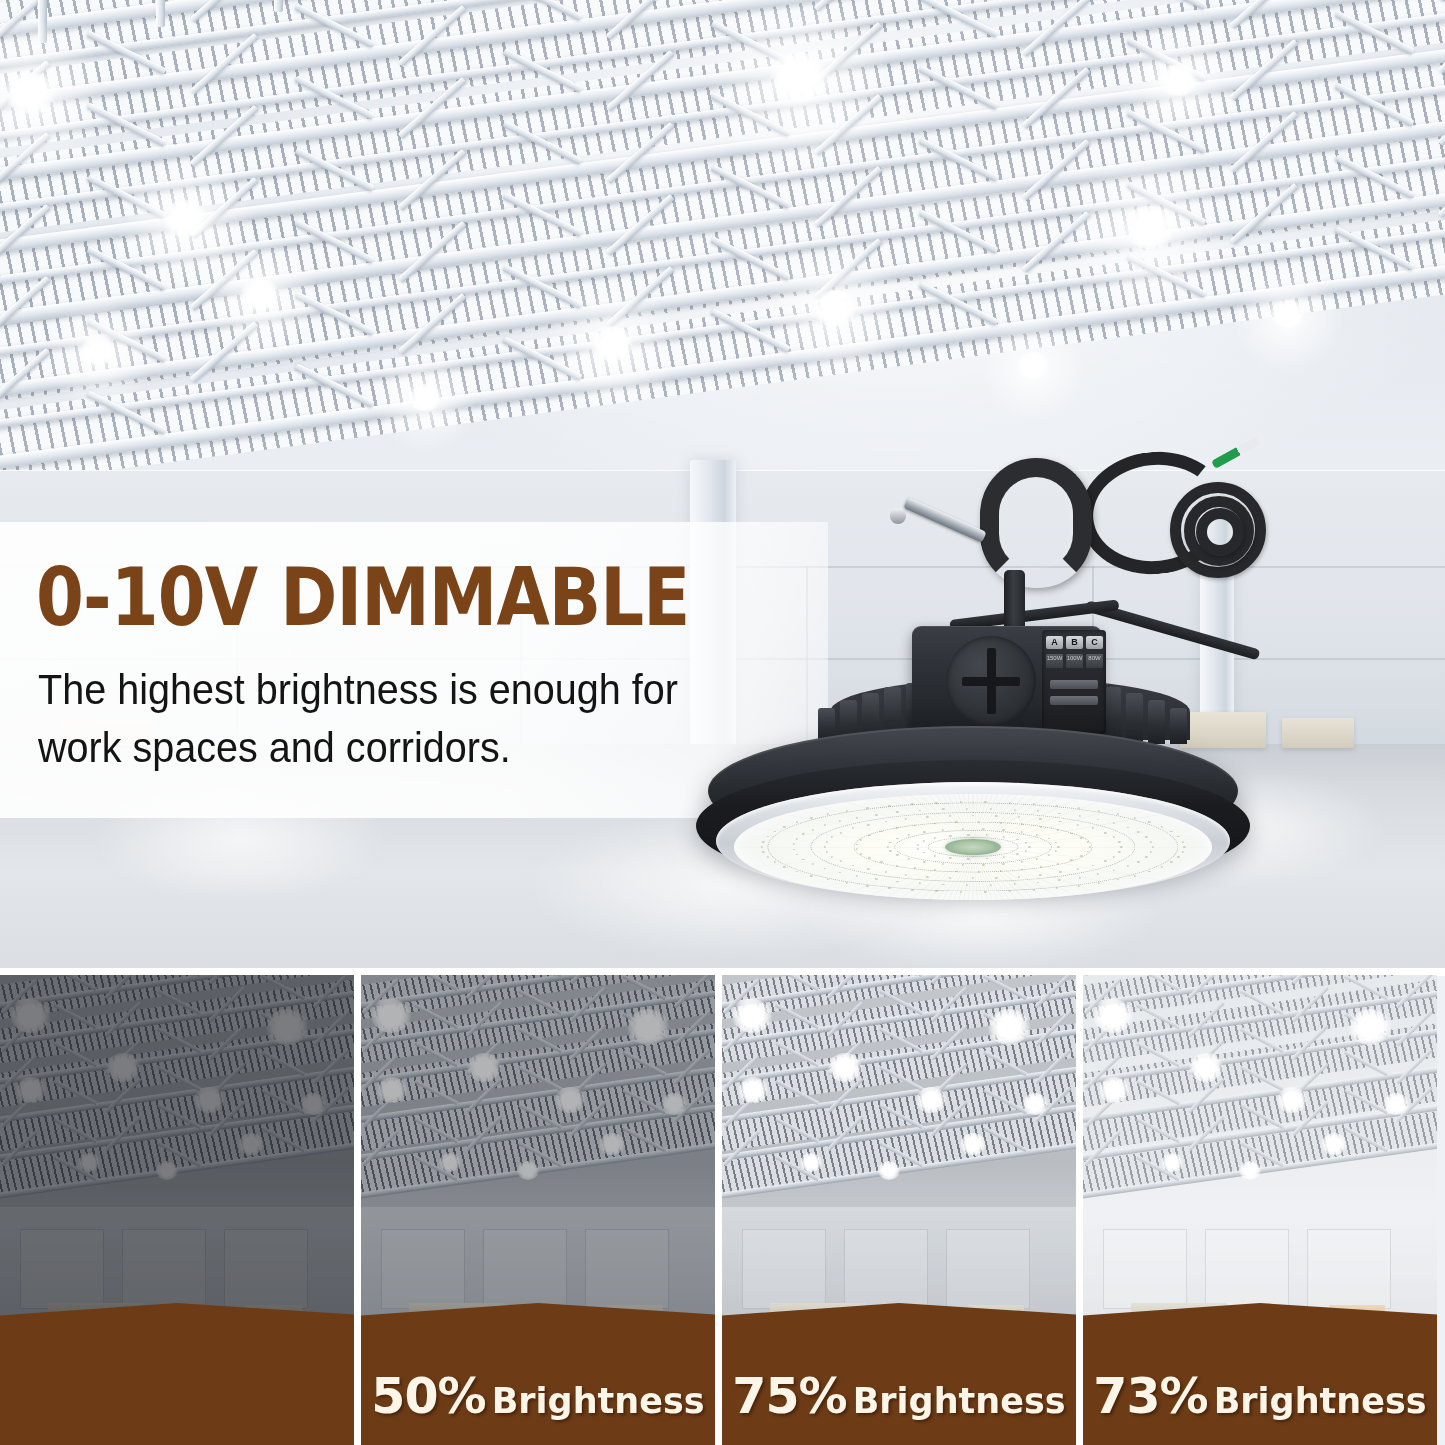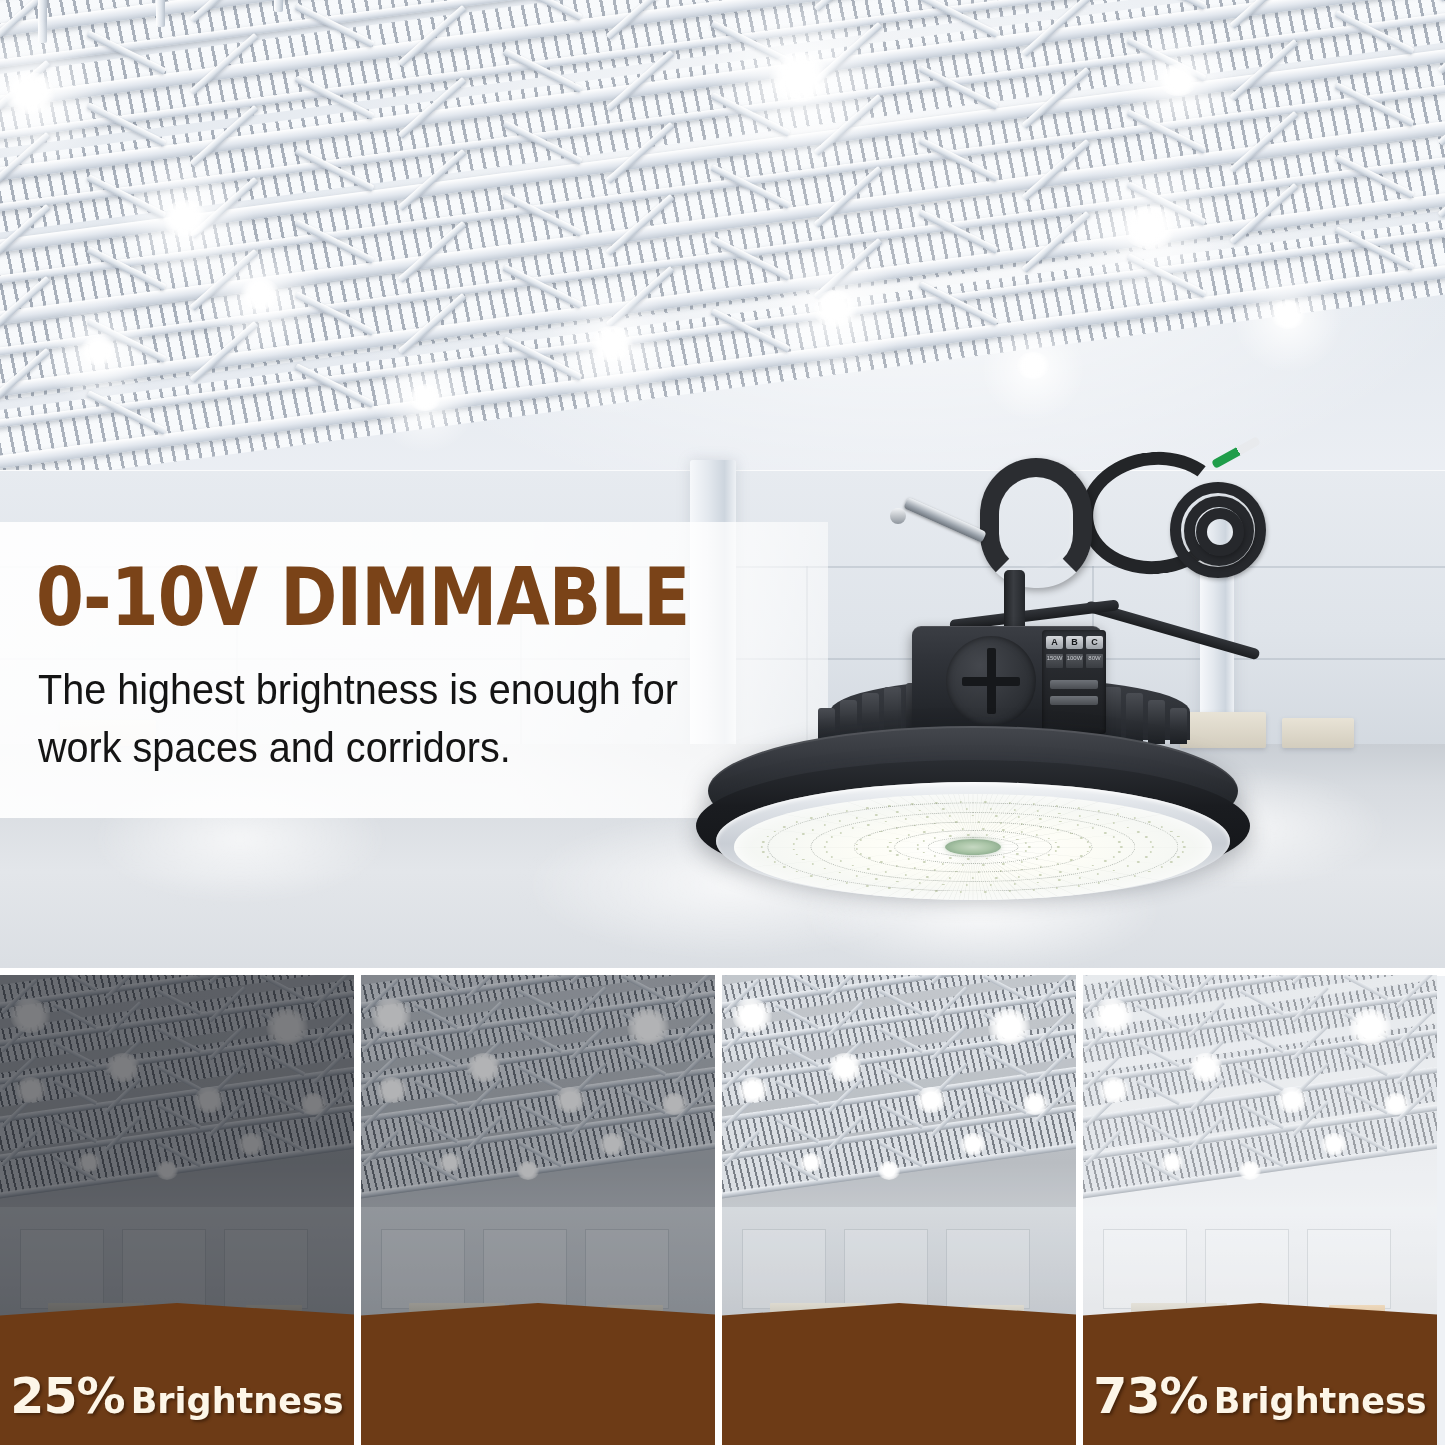--- a/index.html
+++ b/index.html
@@ -819,23 +819,20 @@
         <div class="sfloor">
           <div class="spallet" style="left:48px;top:-16px;width:96px;height:16px;"></div>
           <div class="spallet" style="left:160px;top:-12px;width:62px;height:12px;"></div>
           <div class="spallet" style="left:246px;top:-14px;width:56px;height:14px;"></div>
         </div>
       </div>
       <div class="dim" style="background:rgba(20,22,26,.56);"></div>
       <div class="dim" style="background:rgba(255,255,255,.04); mix-blend-mode:saturation;"></div>
       <div class="capwedge"></div>
       <div class="capbar"></div>
-      <div class="captext">
-        <span class="cappct">25%</span><span class="caplbl">Brightness</span>
-      </div>
     </div>
 
     <div class="panel p1">
       <div class="shot">
         <div class="sceil cc">
             <div class="sdeck" style="top:-14px;transform:rotate(-8deg);"></div>
             <div class="sdeck" style="top:30px;transform:rotate(-8deg);"></div>
             <div class="sdeck" style="top:74px;transform:rotate(-8deg);"></div>
             <div class="sdeck" style="top:118px;transform:rotate(-8deg);"></div>
             <div class="sdeck" style="top:162px;transform:rotate(-8deg);"></div>
@@ -901,20 +898,23 @@
           </div>
         <div class="sfloor">
           <div class="spallet" style="left:48px;top:-16px;width:96px;height:16px;"></div>
           <div class="spallet" style="left:160px;top:-12px;width:62px;height:12px;"></div>
           <div class="spallet" style="left:246px;top:-14px;width:56px;height:14px;"></div>
         </div>
       </div>
       <div class="dim" style="background:rgba(22,25,30,.33);"></div>
       <div class="capwedge"></div>
       <div class="capbar"></div>
+      <div class="captext">
+        <span class="cappct">50%</span><span class="caplbl">Brightness</span>
+      </div>
     </div>
 
     <div class="panel p2">
       <div class="shot">
         <div class="sceil cc">
             <div class="sdeck" style="top:-14px;transform:rotate(-8deg);"></div>
             <div class="sdeck" style="top:30px;transform:rotate(-8deg);"></div>
             <div class="sdeck" style="top:74px;transform:rotate(-8deg);"></div>
             <div class="sdeck" style="top:118px;transform:rotate(-8deg);"></div>
             <div class="sdeck" style="top:162px;transform:rotate(-8deg);"></div>
@@ -980,20 +980,23 @@
           </div>
         <div class="sfloor">
           <div class="spallet" style="left:48px;top:-16px;width:96px;height:16px;"></div>
           <div class="spallet" style="left:160px;top:-12px;width:62px;height:12px;"></div>
           <div class="spallet" style="left:246px;top:-14px;width:56px;height:14px;"></div>
         </div>
       </div>
       <div class="dim" style="background:rgba(255,255,255,.14);"></div>
       <div class="capwedge"></div>
       <div class="capbar"></div>
+      <div class="captext">
+        <span class="cappct">75%</span><span class="caplbl">Brightness</span>
+      </div>
     </div>
 
     <div class="panel p3">
       <div class="shot" style="background:linear-gradient(180deg,#dde1e6 0%,#e4e7eb 40%,#eceff2 58%,#f0f2f5 100%);">
         <div class="sceil cc">
             <div class="sdeck" style="top:-14px;transform:rotate(-8deg);"></div>
             <div class="sdeck" style="top:30px;transform:rotate(-8deg);"></div>
             <div class="sdeck" style="top:74px;transform:rotate(-8deg);"></div>
             <div class="sdeck" style="top:118px;transform:rotate(-8deg);"></div>
             <div class="sdeck" style="top:162px;transform:rotate(-8deg);"></div>

